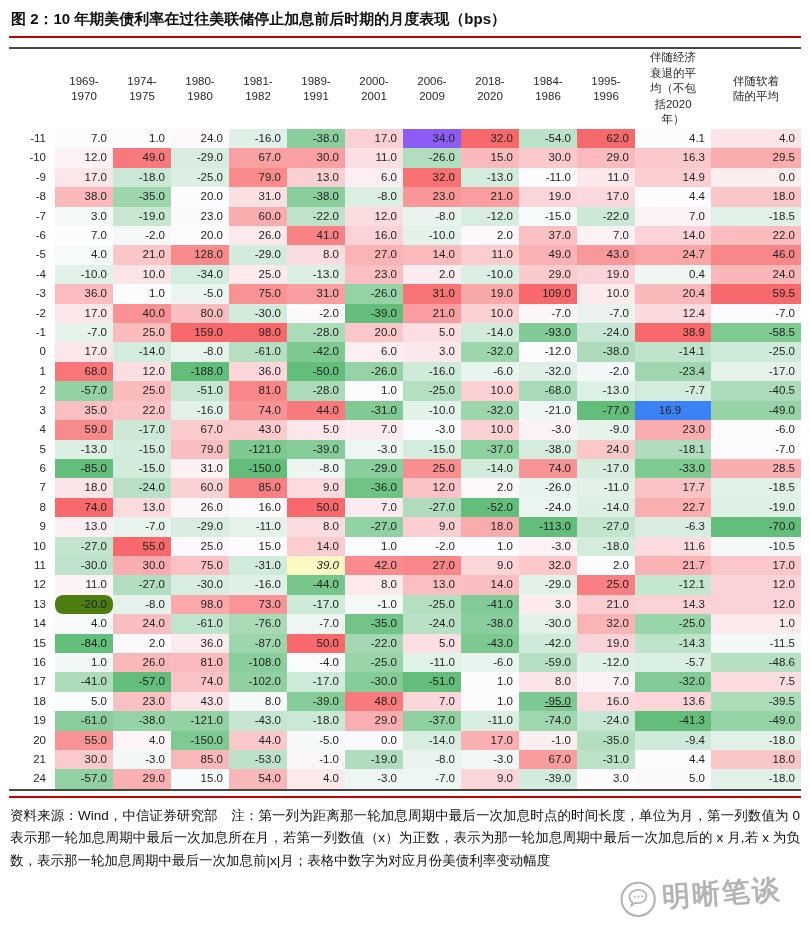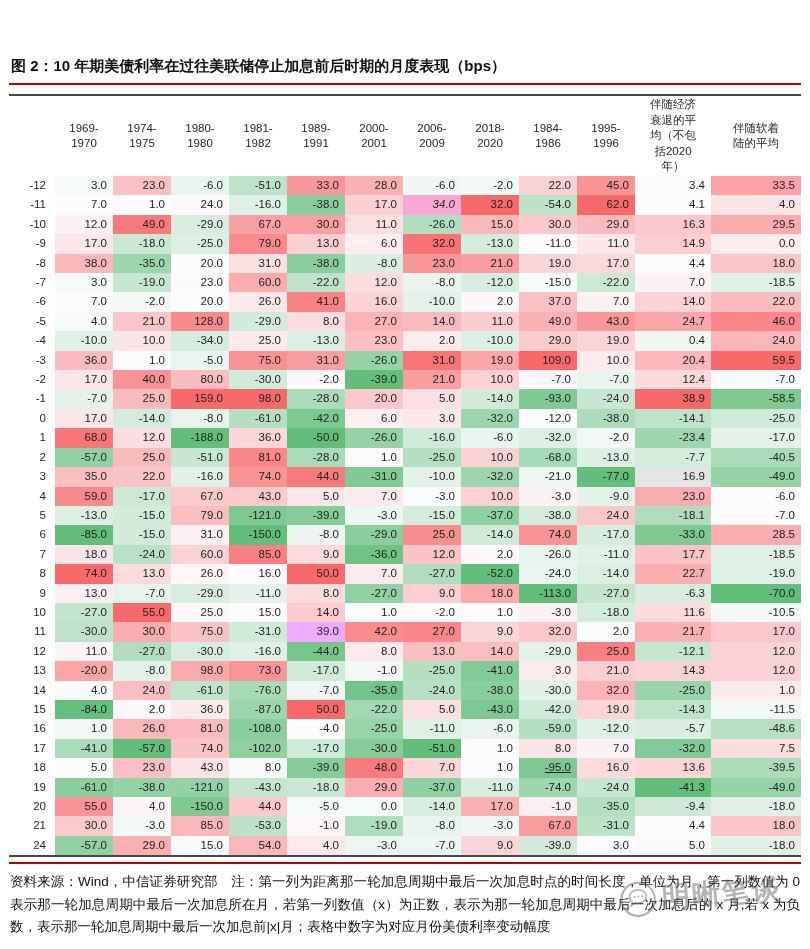--- a/index.html
+++ b/index.html
@@ -3,21 +3,21 @@
 <meta charset="utf-8">
 <style>
   html,body{margin:0;padding:0;}
   body{
     width:810px;height:949px;background:#ffffff;position:relative;overflow:hidden;
     font-family:"Liberation Sans","DejaVu Sans",sans-serif;color:#1a1a1a;
   }
   .page{padding:6px 9px 0 9px;}
   .figure-title{
     font-size:15px;font-weight:bold;color:#111111;
-    padding:4px 0 7px 2px;border-bottom:2px solid #c00000;margin-top:47px;
+    padding:4px 0 7px 2px;border-bottom:2px solid #c00000;
   }
   .table-wrap{margin-top:9px;border-top:2px solid #474747;border-bottom:2px solid #474747;}
   table{border-collapse:collapse;table-layout:fixed;width:100%;}
   col.col-label{width:46px;}
   col.col-era{width:58px;}
   col.col-avg1{width:76px;}
   col.col-avg2{width:90px;}
   thead th{
     height:80px;vertical-align:middle;text-align:center;font-weight:normal;
     font-size:11.5px;color:#262626;line-height:15.5px;padding:0;background:#ffffff;
@@ -117,43 +117,28 @@
               <div>年）</div>
             </th>
             <th>
               <div>伴随软着</div>
               <div>陆的平均</div>
             </th>
           </tr>
         </thead>
       <tbody>
           <tr>
-            <th>-12</th>
-            <td style="background-color: rgb(245, 249, 249);">3.0</td>
-            <td style="background-color: rgb(250, 192, 195);">23.0</td>
-            <td style="background-color: rgb(233, 244, 239);">-6.0</td>
-            <td style="background-color: rgb(191, 227, 202);">-51.0</td>
-            <td style="background-color: rgb(249, 152, 154);">33.0</td>
-            <td style="background-color: rgb(250, 177, 180);">28.0</td>
-            <td style="background-color: rgb(240, 247, 244);">-6.0</td>
-            <td style="background-color: rgb(243, 248, 248);">-2.0</td>
-            <td style="background-color: rgb(251, 211, 213);">22.0</td>
-            <td style="background-color: rgb(249, 147, 150);">45.0</td>
-            <td style="background-color: rgb(249, 251, 252);">3.4</td>
-            <td style="background-color: rgb(250, 162, 165);">33.5</td>
-          </tr>
-          <tr>
             <th>-11</th>
             <td style="background-color: rgb(252, 252, 255);">7.0</td>
             <td style="background-color: rgb(252, 252, 255);">1.0</td>
             <td style="background-color: rgb(252, 248, 251);">24.0</td>
             <td style="background-color: rgb(223, 240, 230);">-16.0</td>
             <td style="background-color: rgb(138, 206, 157);">-38.0</td>
             <td style="background-color: rgb(251, 208, 210);">17.0</td>
-            <td style="background-color: #f9a8d4; font-style: italic;">34.0</td>
+            <td style="background-color: #8b5cf6;">34.0</td>
             <td style="background-color: rgb(248, 105, 107);">32.0</td>
             <td style="background-color: rgb(188, 226, 200);">-54.0</td>
             <td style="background-color: rgb(248, 105, 107);">62.0</td>
             <td style="background-color: rgb(251, 252, 254);">4.1</td>
             <td style="background-color: rgb(251, 228, 231);">4.0</td>
           </tr>
           <tr>
             <th>-10</th>
             <td style="background-color: rgb(252, 241, 244);">12.0</td>
             <td style="background-color: rgb(248, 121, 123);">49.0</td>
@@ -351,23 +336,23 @@
           <tr>
             <th>3</th>
             <td style="background-color: rgb(250, 191, 193);">35.0</td>
             <td style="background-color: rgb(250, 195, 197);">22.0</td>
             <td style="background-color: rgb(226, 241, 232);">-16.0</td>
             <td style="background-color: rgb(249, 148, 150);">74.0</td>
             <td style="background-color: rgb(248, 122, 124);">44.0</td>
             <td style="background-color: rgb(130, 202, 149);">-31.0</td>
             <td style="background-color: rgb(227, 242, 233);">-10.0</td>
             <td style="background-color: rgb(157, 213, 173);">-32.0</td>
-            <td style="background-color: rgb(238, 246, 243);">-21.0</td>
+            <td style="background-color: rgb(238, 246, 243); border-radius: 8px;">-21.0</td>
             <td style="background-color: rgb(99, 190, 123);">-77.0</td>
-            <td style="background-color: #e5e5e5;">16.9</td>
+            <td style="background-color: #3b82f6; text-align: center;">16.9</td>
             <td style="background-color: rgb(150, 211, 167);">-49.0</td>
           </tr>
           <tr>
             <th>4</th>
             <td style="background-color: rgb(249, 138, 140);">59.0</td>
             <td style="background-color: rgb(205, 233, 214);">-17.0</td>
             <td style="background-color: rgb(251, 202, 205);">67.0</td>
             <td style="background-color: rgb(251, 202, 205);">43.0</td>
             <td style="background-color: rgb(251, 230, 233);">5.0</td>
             <td style="background-color: rgb(252, 235, 238);">7.0</td>
@@ -467,21 +452,21 @@
             <td style="background-color: rgb(212, 236, 220);">-18.0</td>
             <td style="background-color: rgb(251, 221, 224);">11.6</td>
             <td style="background-color: rgb(244, 249, 248);">-10.5</td>
           </tr>
           <tr>
             <th>11</th>
             <td style="background-color: rgb(190, 227, 202);">-30.0</td>
             <td style="background-color: rgb(250, 173, 176);">30.0</td>
             <td style="background-color: rgb(250, 194, 196);">75.0</td>
             <td style="background-color: rgb(209, 235, 218);">-31.0</td>
-            <td style="background-color: #f0abfc;">39.0</td>
+            <td style="background-color: #fef9c3; font-style: italic;">39.0</td>
             <td style="background-color: rgb(249, 138, 141);">42.0</td>
             <td style="background-color: rgb(249, 134, 136);">27.0</td>
             <td style="background-color: rgb(251, 214, 217);">9.0</td>
             <td style="background-color: rgb(251, 199, 201);">32.0</td>
             <td style="background-color: rgb(250, 251, 253);">2.0</td>
             <td style="background-color: rgb(250, 178, 181); padding-left: 16px;">21.7</td>
             <td style="background-color: rgb(251, 199, 202);">17.0</td>
           </tr>
           <tr>
             <th>12</th>
@@ -493,21 +478,21 @@
             <td style="background-color: rgb(251, 233, 235);">8.0</td>
             <td style="background-color: rgb(250, 191, 193);">13.0</td>
             <td style="background-color: rgb(250, 190, 193);">14.0</td>
             <td style="background-color: rgb(226, 242, 233);">-29.0</td>
             <td style="background-color: rgb(249, 127, 130);">25.0</td>
             <td style="background-color: rgb(197, 230, 207);">-12.1</td>
             <td style="background-color: rgb(251, 210, 213);">12.0</td>
           </tr>
           <tr>
             <th>13</th>
-            <td style="background-color: #fca5a5;">-20.0</td>
+            <td style="background-color: #4d7c0f; border-radius: 8px;">-20.0</td>
             <td style="background-color: rgb(228, 242, 235);">-8.0</td>
             <td style="background-color: rgb(250, 170, 172);">98.0</td>
             <td style="background-color: rgb(249, 149, 152);">73.0</td>
             <td style="background-color: rgb(206, 234, 216);">-17.0</td>
             <td style="background-color: rgb(244, 249, 248);">-1.0</td>
             <td style="background-color: rgb(180, 223, 193);">-25.0</td>
             <td style="background-color: rgb(131, 203, 150);">-41.0</td>
             <td style="background-color: rgb(252, 234, 237);">3.0</td>
             <td style="background-color: rgb(251, 207, 210);">21.0</td>
             <td style="background-color: rgb(251, 210, 213);">14.3</td>

